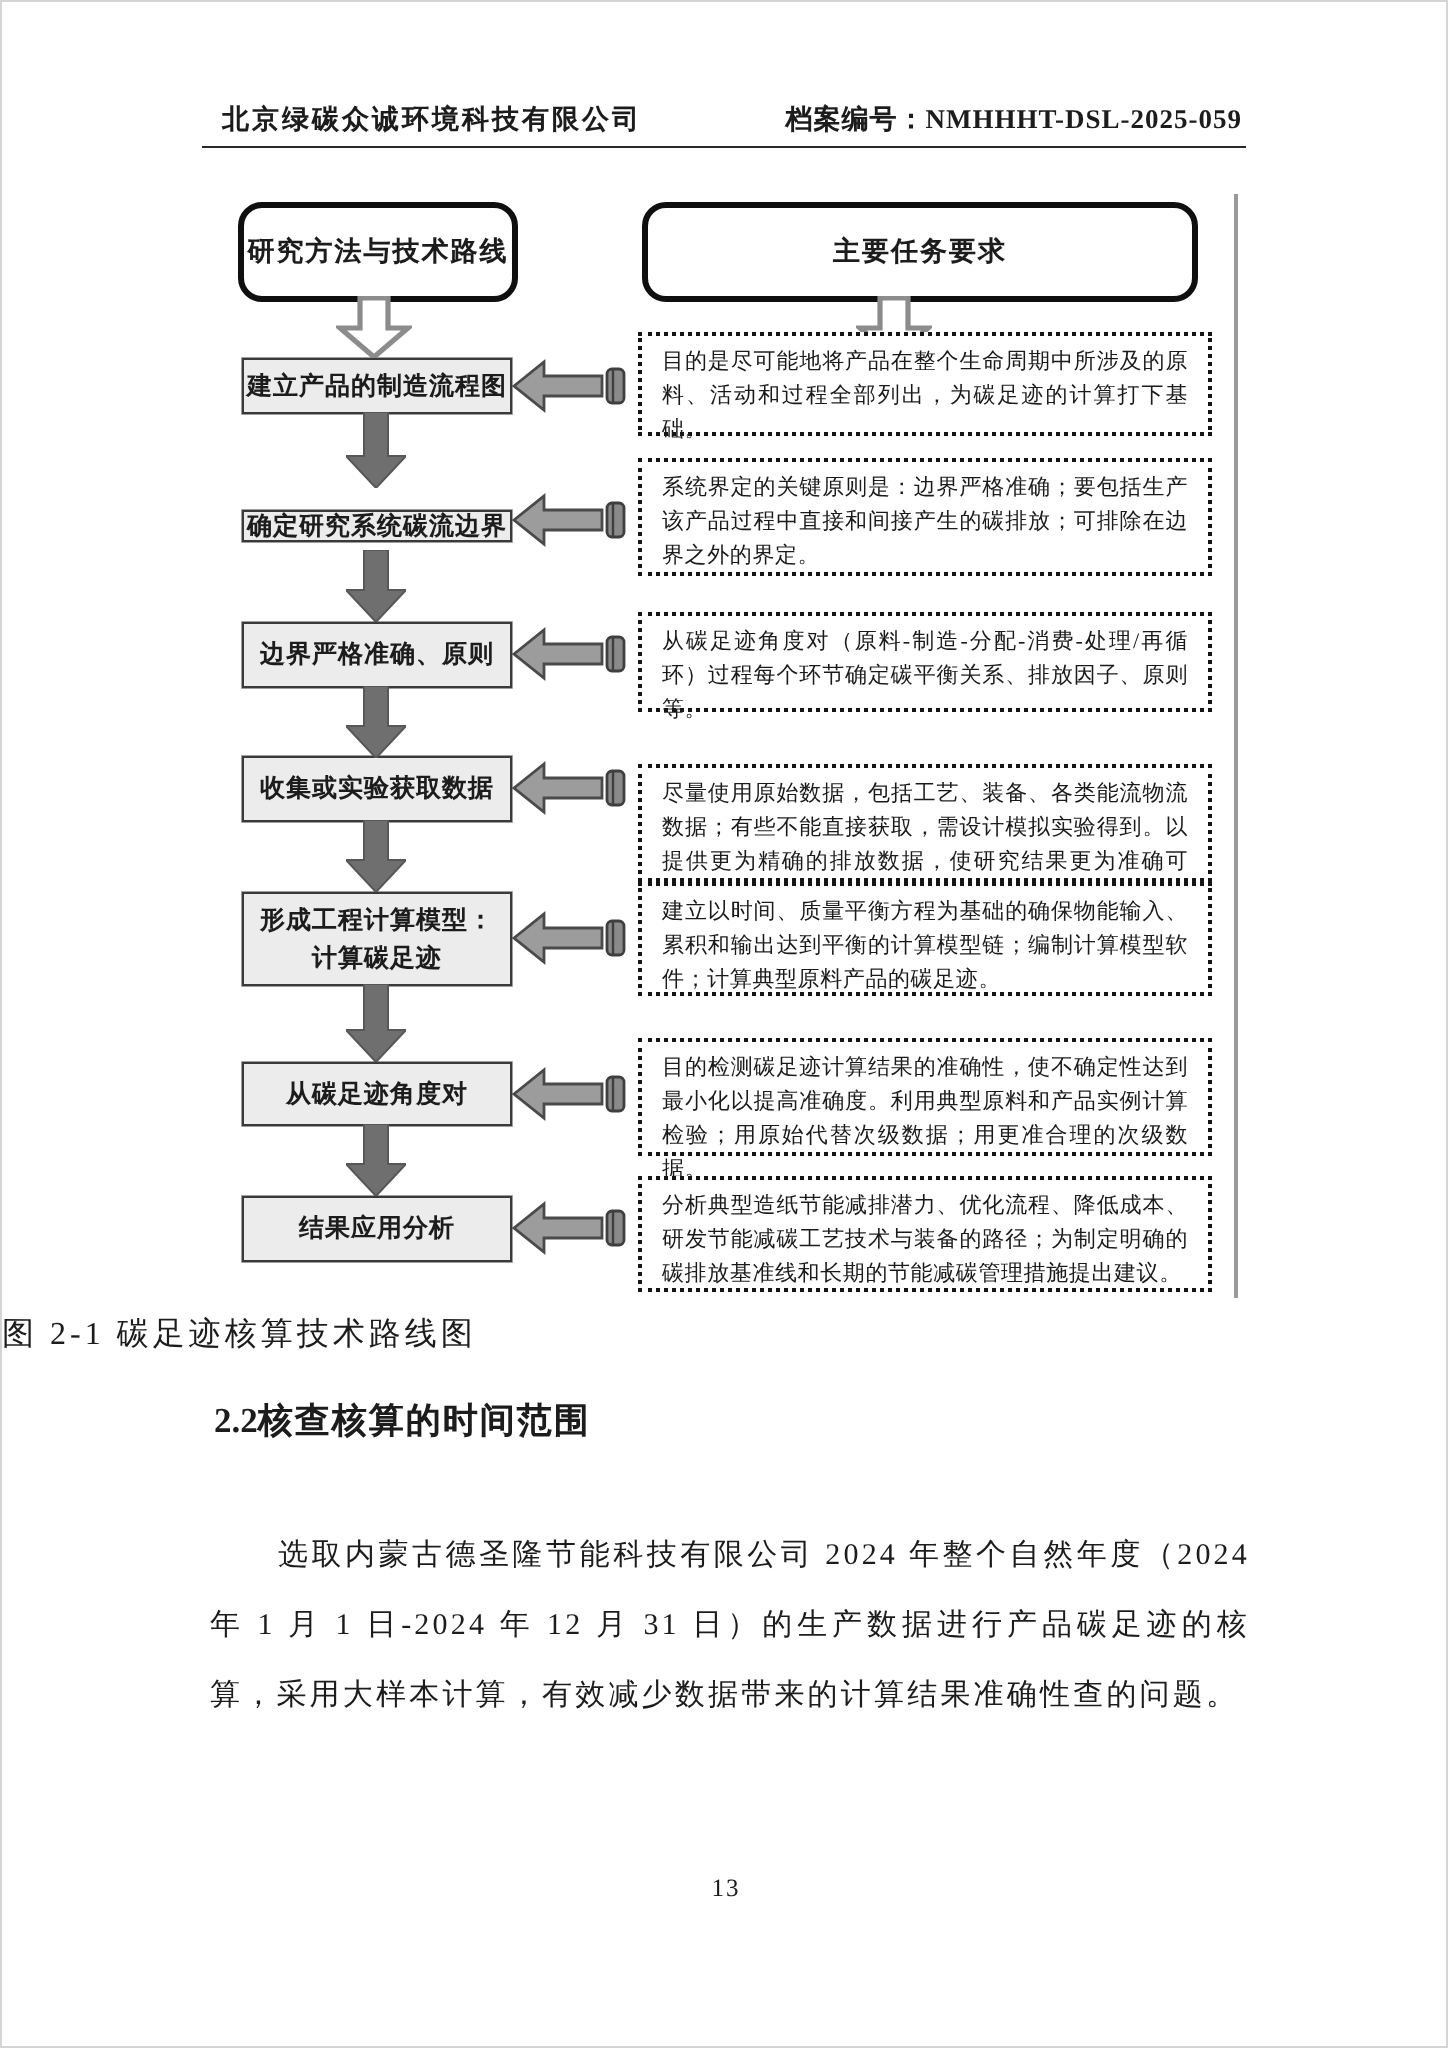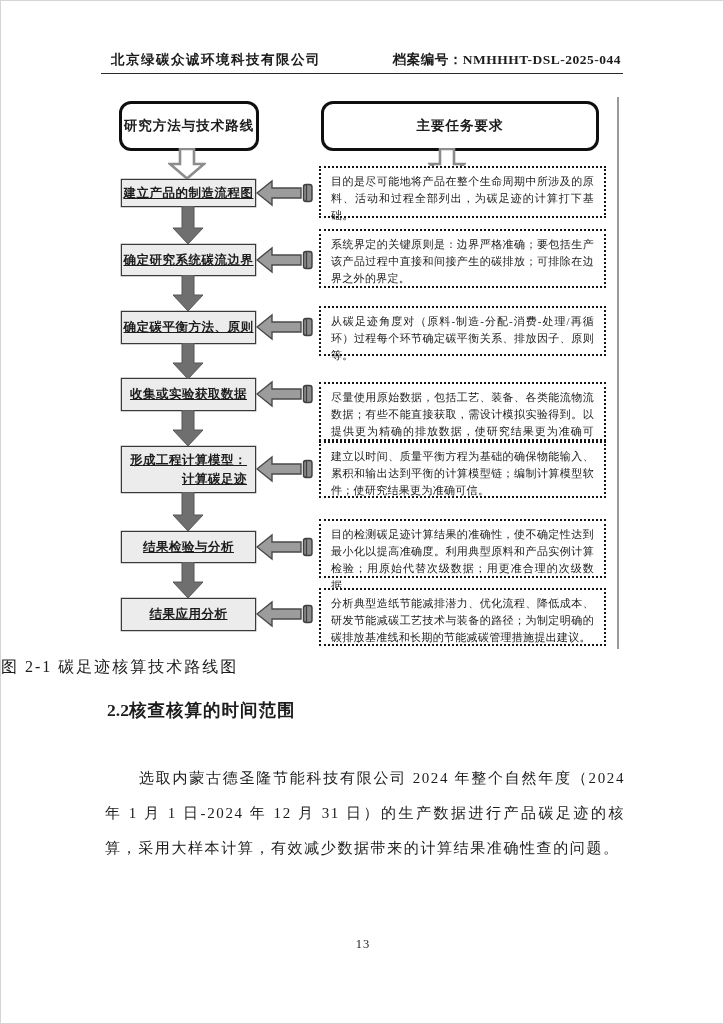--- a/index.html
+++ b/index.html
@@ -15,23 +15,23 @@
   .hdr-rule{left:100px;top:72px;width:522px;height:0;border-top:1.8px solid #2a2a2a;}
   
   .hbox{
     background:#fff;border:3px solid #0f0f0f;border-radius:12px;
     display:flex;align-items:center;justify-content:center;
     font-size:13.5px;font-weight:bold;letter-spacing:1px;text-align:left;
   }
   
   .pbox{
     left:120px;width:135px;background:#ececec;border:1.3px solid #3a3a3a;
-    display:flex;align-items:center;justify-content:center;text-align:right;
+    display:flex;align-items:center;justify-content:center;text-align:center;
     font-size:12.5px;font-weight:bold;letter-spacing:.5px;line-height:1.5;
-    white-space:pre-line;box-shadow:0 0 0 .4px #888;text-decoration:underline;
+    white-space:pre-line;box-shadow:0 0 0 .4px #888;
   }
   
   .dbox{
     left:318px;width:287px;background:#fff;border:2px dotted #151515;
     padding:5px 10px;font-size:11px;font-weight:normal;line-height:1.55;
     letter-spacing:.3px;text-align:justify;color:#1a1a1a;
   }
   .fig-vline{left:616px;top:96px;width:1.5px;height:552px;background:#9a9a9a;}
   .caption{left:0;top:656px;width:724px;text-align:left;font-size:16px;letter-spacing:2px;}
   .sec-head{left:106px;top:697px;font-size:17.5px;font-weight:bold;letter-spacing:1px;}
@@ -42,46 +42,46 @@
   }
   .pageno{left:0;top:936px;width:724px;text-align:center;font-size:12.5px;letter-spacing:1px;}
   svg{display:block;}
 </style>
 </head>
 <body>
 
 <div id="page">
 
   <div class="abs hdr-company">北京绿碳众诚环境科技有限公司</div>
-  <div class="abs hdr-doc">档案编号：NMHHHT-DSL-2025-044</div>
+  <div class="abs hdr-doc">档案编号：NMHHHT-DSL-2025-059</div>
   <div class="abs hdr-rule"></div>
 
   <div>
 
     <div class="abs hbox" style="left:118px;top:100px;width:140px;height:50px;">
       <span>研究方法与技术路线</span>
     </div>
     <div class="abs hbox" style="left:320px;top:100px;width:278px;height:50px;">
       <span>主要任务要求</span>
     </div>
 
     <svg class="abs" style="left:167px;top:147px;" width="38" height="32" viewBox="0 0 38 32">
       <path d="M12,1 L26,1 L26,16 L36,16 L19,30.5 L2,16 L12,16 Z" fill="#ffffff" stroke="#8c8c8c" stroke-width="2.6"></path>
     </svg>
     <svg class="abs" style="left:427px;top:147px;" width="38" height="32" viewBox="0 0 38 32">
       <path d="M12,1 L26,1 L26,16 L36,16 L19,30.5 L2,16 L12,16 Z" fill="#ffffff" stroke="#8c8c8c" stroke-width="2.6"></path>
     </svg>
 
     <div class="abs pbox" style="top:178px;height:28px;">建立产品的制造流程图</div>
-    <div class="abs pbox" style="top:243px;height:32px;">确定研究系统碳流边界</div>
-    <div class="abs pbox" style="top:310px;height:33px;">确定碳平衡方法、原则</div>
+    <div class="abs pbox" style="top:254px;height:16px;">确定研究系统碳流边界</div>
+    <div class="abs pbox" style="top:310px;height:33px;">边界严格准确、原则</div>
     <div class="abs pbox" style="top:377px;height:33px;">收集或实验获取数据</div>
     <div class="abs pbox" style="top:445px;height:47px;">形成工程计算模型：
 计算碳足迹</div>
-    <div class="abs pbox" style="top:530px;height:32px;">结果检验与分析</div>
+    <div class="abs pbox" style="top:530px;height:32px;">从碳足迹角度对</div>
     <div class="abs pbox" style="top:597px;height:33px;">结果应用分析</div>
 
     <svg class="abs" style="left:172px;top:205px;" width="30" height="38" viewBox="0 0 30 38">
       <path d="M9,0 L21,0 L21,22 L30,22 L15,38 L0,22 L9,22 Z" fill="#6f6f6f" stroke="#575757"></path>
     </svg>
     <svg class="abs" style="left:172px;top:274px;" width="30" height="36" viewBox="0 0 30 36">
       <path d="M9,0 L21,0 L21,20 L30,20 L15,36 L0,20 L9,20 Z" fill="#6f6f6f" stroke="#575757"></path>
     </svg>
     <svg class="abs" style="left:172px;top:342px;" width="30" height="36" viewBox="0 0 30 36">
       <path d="M9,0 L21,0 L21,20 L30,20 L15,36 L0,20 L9,20 Z" fill="#6f6f6f" stroke="#575757"></path>
@@ -129,21 +129,21 @@
     <svg class="abs" style="left:255px;top:598px;" width="58" height="30" viewBox="0 0 58 30">
       <path d="M1,15 L16,3 L16,10 L45,10 L45,20 L16,20 L16,27 Z" fill="#9c9c9c" stroke="#4a4a4a" stroke-width="1.4"></path>
       <rect x="47.5" y="6.5" width="8.5" height="17" rx="2.5" fill="#8a8a8a" stroke="#3f3f3f" stroke-width="1.4"></rect>
       <line x1="50.5" y1="7" x2="50.5" y2="23" stroke="#3f3f3f" stroke-width="1.2"></line>
     </svg>
 
     <div class="abs dbox" style="top:165px;height:52px;">目的是尽可能地将产品在整个生命周期中所涉及的原料、活动和过程全部列出，为碳足迹的计算打下基础。</div>
     <div class="abs dbox" style="top:228px;height:59px;">系统界定的关键原则是：边界严格准确；要包括生产该产品过程中直接和间接产生的碳排放；可排除在边界之外的界定。</div>
     <div class="abs dbox" style="top:305px;height:50px;">从碳足迹角度对（原料-制造-分配-消费-处理/再循环）过程每个环节确定碳平衡关系、排放因子、原则等。</div>
     <div class="abs dbox" style="top:381px;height:59px;">尽量使用原始数据，包括工艺、装备、各类能流物流数据；有些不能直接获取，需设计模拟实验得到。以提供更为精确的排放数据，使研究结果更为准确可信。</div>
-    <div class="abs dbox" style="top:440px;height:57px;">建立以时间、质量平衡方程为基础的确保物能输入、累积和输出达到平衡的计算模型链；编制计算模型软件；使研究结果更为准确可信。</div>
+    <div class="abs dbox" style="top:440px;height:57px;">建立以时间、质量平衡方程为基础的确保物能输入、累积和输出达到平衡的计算模型链；编制计算模型软件；计算典型原料产品的碳足迹。</div>
     <div class="abs dbox" style="top:518px;height:59px;">目的检测碳足迹计算结果的准确性，使不确定性达到最小化以提高准确度。利用典型原料和产品实例计算检验；用原始代替次级数据；用更准合理的次级数据。</div>
     <div class="abs dbox" style="top:587px;height:58px;">分析典型造纸节能减排潜力、优化流程、降低成本、研发节能减碳工艺技术与装备的路径；为制定明确的碳排放基准线和长期的节能减碳管理措施提出建议。</div>
 
     <div class="abs fig-vline"></div>
 
     <div class="abs caption">图 2-1 碳足迹核算技术路线图</div>
   </div>
 
   <div class="abs sec-head">
     <span class="num">2.2</span><span>核查核算的时间范围</span>

